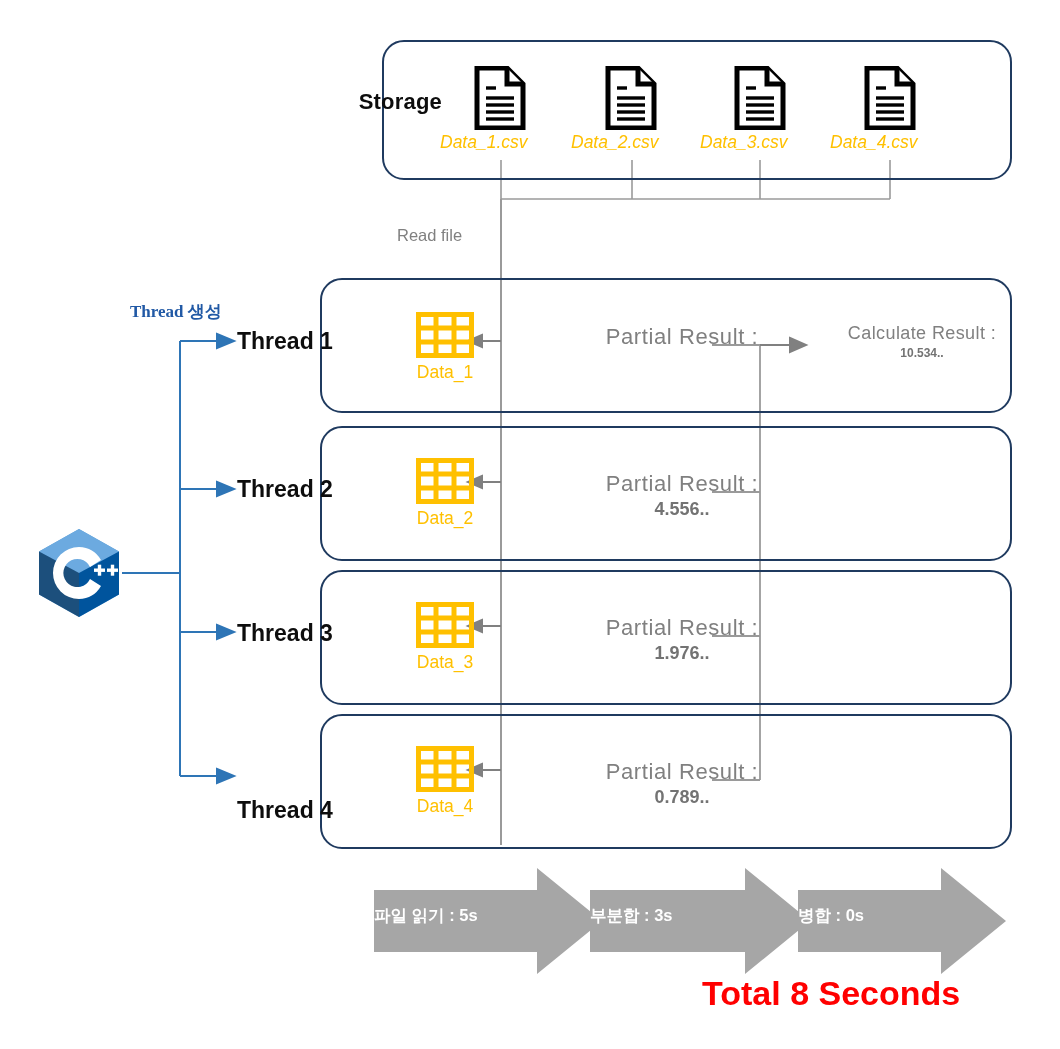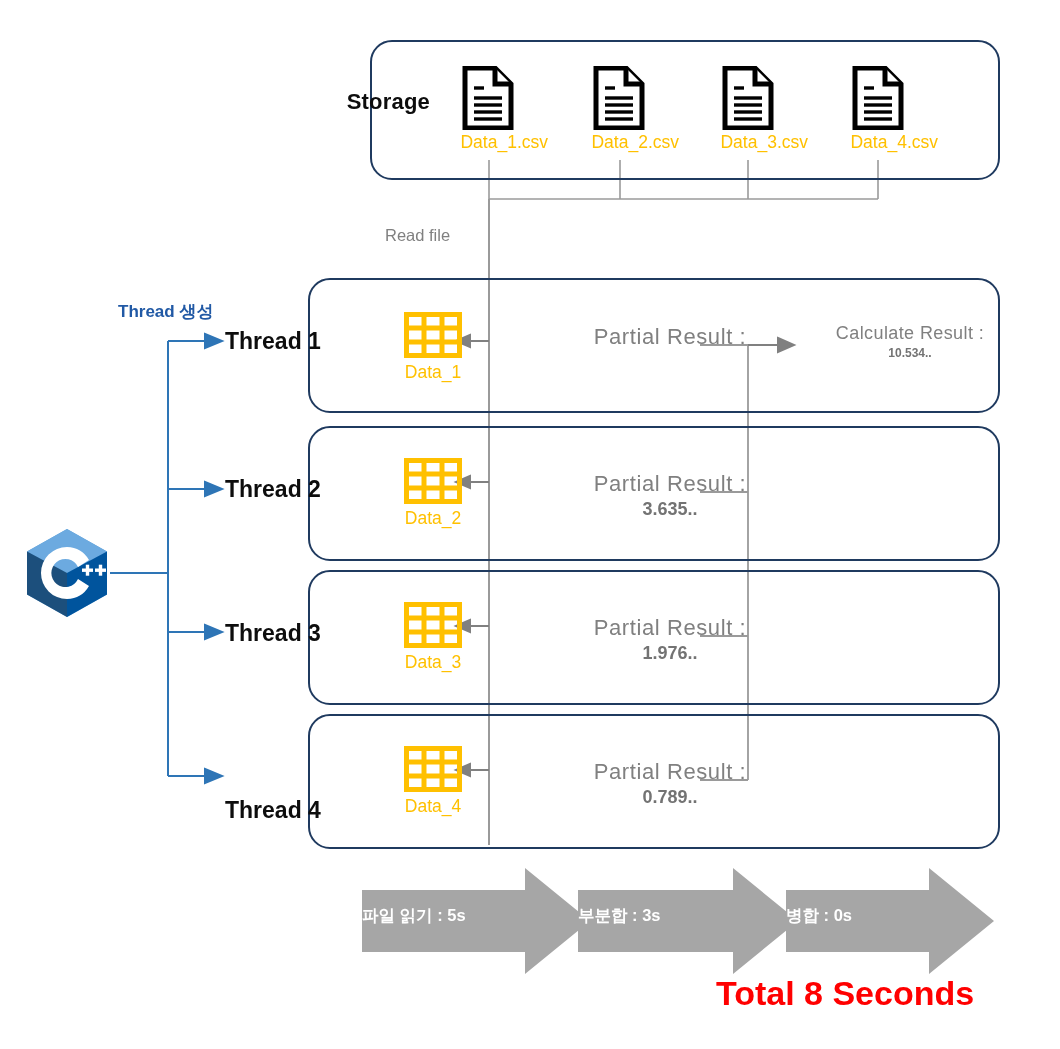--- a/index.html
+++ b/index.html
@@ -3,40 +3,40 @@
 <meta charset="utf-8">
 <style>
   html,body{margin:0;padding:0;}
   body{
     width:1060px;height:1049px;
     background:#ffffff;
     font-family:"Liberation Sans","DejaVu Sans",sans-serif;
     position:relative;
     overflow:hidden;
   }
-  .stage{position:absolute;left:0;top:0;width:905px;height:1049px;}
+  .stage{position:absolute;left:12px;top:0;width:905px;height:1049px;}
 
   
   .rbox{
     position:absolute;
     border:2.5px solid #1F3A5F;
     border-radius:22px;
     box-sizing:border-box;
     background:transparent;
   }
 
   
   #storage-box{left:370px;top:40px;width:630px;height:140px;}
   #storage-label{
     position:absolute;left:300px;top:89px;width:130px;
     text-align:right;
     font-size:22px;font-weight:bold;color:#0d0d0d;
     letter-spacing:.2px;
   }
-  .file-item{position:absolute;width:120px;text-align:right;}
+  .file-item{position:absolute;width:120px;text-align:left;font-style:italic;}
   .file-item .fname{
     display:block;margin-top:2px;
     font-size:17.5px;color:#FFC000;white-space:nowrap;
   }
   .doc-ico{display:block;margin:0 auto;}
 
   
   .thread-box{left:308px;width:692px;height:135px;}
   #thread-box-1{top:278px;}
   #thread-box-2{top:426px;}
@@ -70,40 +70,40 @@
   .calcres .cr-title{display:block;font-size:18px;letter-spacing:.4px;}
   .calcres .cr-val{display:block;font-size:12px;font-weight:bold;color:#737373;}
 
   
   #readfile-label{
     position:absolute;left:385px;top:226px;
     font-size:16.5px;color:#808080;white-space:nowrap;
   }
   #thread-create-label{
     position:absolute;left:118px;top:300px;
-    font-size:17px;font-weight:bold;color:#2159A5;white-space:nowrap;
+    font-size:17px;font-weight:bold;color:#2159A5;white-space:nowrap;font-family:Liberation Serif, serif;
   }
 
   
   .phase{
     position:absolute;height:76px;
     display:flex;align-items:center;
   }
   .phase .ptxt{
     position:relative;z-index:2;
     color:#ffffff;font-size:16.5px;font-weight:bold;
     white-space:nowrap;margin-right:22px;
   }
   #phase-1{left:362px;top:878px;width:228px;}
   #phase-2{left:578px;top:878px;width:220px;}
   #phase-3{left:786px;top:878px;width:208px;}
 
   #total-label{
     position:absolute;left:690px;top:974px;width:310px;
-    text-align:center;
+    text-align:left;
     font-size:34px;font-weight:bold;color:#FF0000;
     white-space:nowrap;
   }
 
   
   .ovl{position:absolute;left:0;top:0;width:1060px;height:1049px;pointer-events:none;}
 </style>
 </head>
 <body>
 
@@ -271,21 +271,21 @@
         <line x1="2.5" y1="16" x2="55.5" y2="16"></line>
         <line x1="2.5" y1="30" x2="55.5" y2="30"></line>
         <line x1="20" y1="2.5" x2="20" y2="43.5"></line>
         <line x1="38" y1="2.5" x2="38" y2="43.5"></line>
       </g>
     </svg>
     <span class="dname">Data_2</span>
   </div>
   <div class="partial" style="left:555px;top:469px;">
     <span class="pr-title">Partial Result :</span>
-    <span class="pr-val">3.635..</span>
+    <span class="pr-val">4.556..</span>
   </div>
 
   <div class="rbox thread-box" id="thread-box-3"></div>
   <div class="thread-label" style="top:620px;">Thread 3</div>
   <div class="tbl-wrap" style="left:373px;top:602px;">
     <svg class="tbl-ico" width="58" height="46" viewBox="0 0 58 46">
       <rect x="2.5" y="2.5" width="53" height="41" fill="none" stroke="#FFC000" stroke-width="5"></rect>
       <g stroke="#FFC000" stroke-width="5">
         <line x1="2.5" y1="16" x2="55.5" y2="16"></line>
         <line x1="2.5" y1="30" x2="55.5" y2="30"></line>

